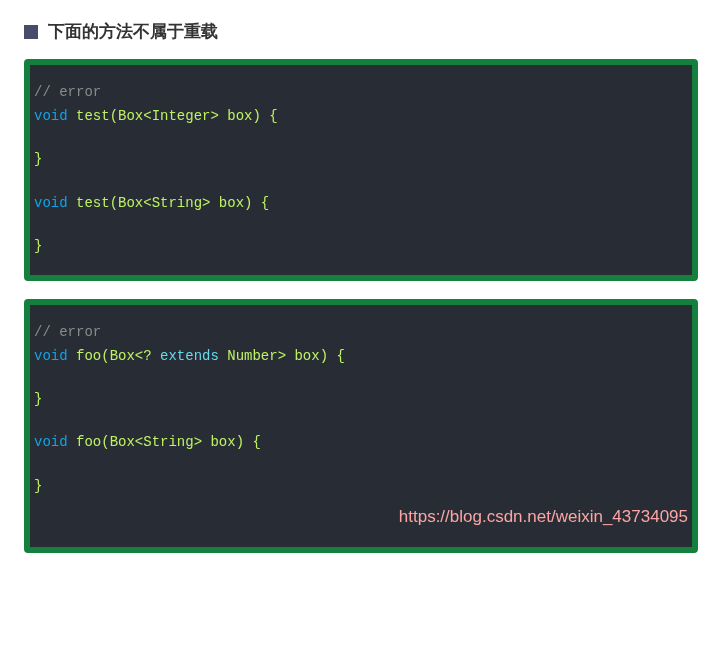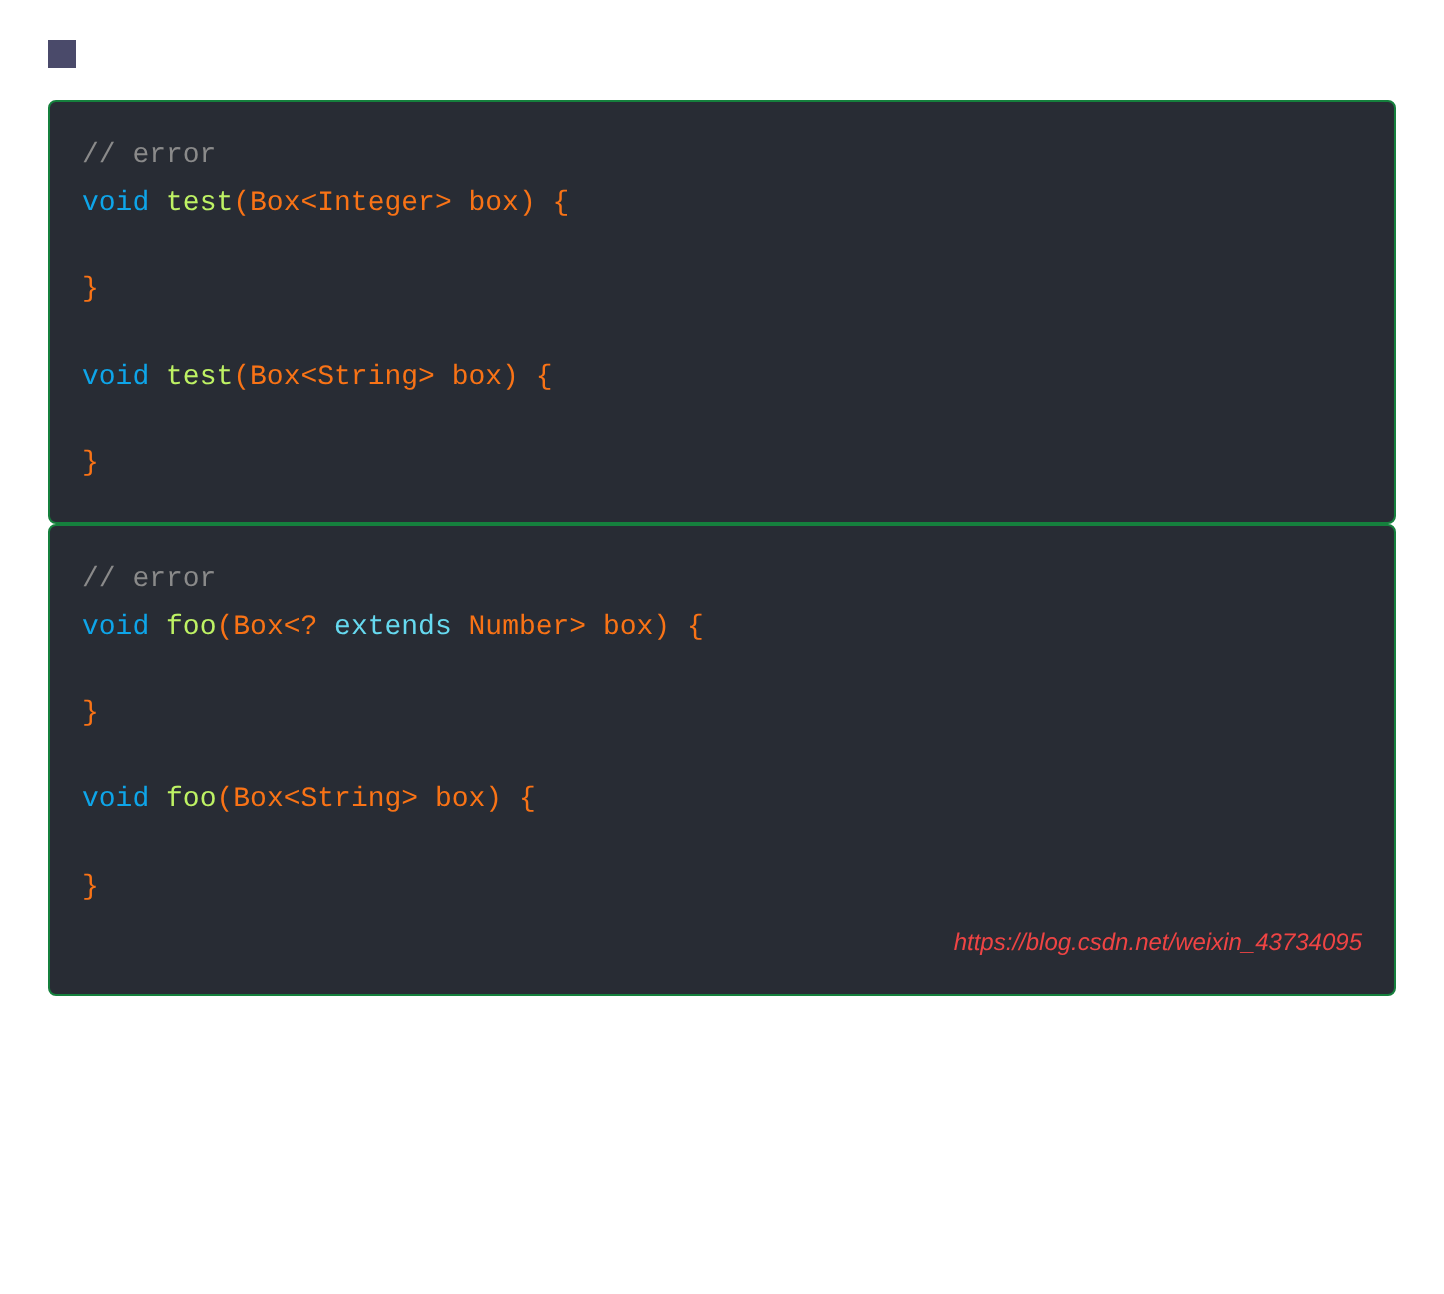--- a/index.html
+++ b/index.html
@@ -27,23 +27,24 @@
     }
 
     .section-title {
       font-size: 17px;
       font-weight: bold;
       color: #333;
     }
 
     .code-block {
       background: #282c34;
-      border: 1px solid #15803d;
+      border: 6px solid #15803d;
       border-radius: 4px;
-      padding: 16px 16px;
+      padding: 16px 4px;
+      margin-bottom: 18px;
       font-family: 'Consolas', 'Courier New', monospace;
       font-size: 14px;
       line-height: 1.7;
     }
 
     .code-comment {
       color: #8a8a8a;
     }
 
     .kw-void {
@@ -53,46 +54,46 @@
     .kw-extends {
       color: #66d9ef;
       text-align: center;
     }
 
     .fn-name {
       color: #bef264;
     }
 
     .plain {
-      color: #f97316;
+      color: #bef264;
     }
 
     .empty-line {
       height: 1.4em;
     }
 
     .code-line {
       display: block;
       white-space: pre;
     }
 
     .watermark {
       text-align: right;
-      color: #ef4444;
-      font-size: 12px;
+      color: #fca5a5;
+      font-size: 17px;
       margin-top: 4px;
       font-family: Arial, sans-serif;
-      font-style: italic;
     }
   </style>
 </head>
 <body>
 
 <div class="section-header">
   <div class="section-icon"></div>
+  <span class="section-title">下面的方法不属于重载</span>
 </div>
 
 <div id="code-container">
 <div class="code-block">
       <span class="code-line code-comment">// error</span>
       <span class="code-line"><span class="kw-void">void</span><span class="plain"> </span><span class="fn-name">test</span><span class="plain">(Box&lt;Integer&gt; box) {</span></span>
       <span class="code-line empty-line">&nbsp;</span>
       <span class="code-line"><span class="plain">}</span></span>
       <span class="code-line empty-line">&nbsp;</span>
       <span class="code-line"><span class="kw-void">void</span><span class="plain"> </span><span class="fn-name">test</span><span class="plain">(Box&lt;String&gt; box) {</span></span>

